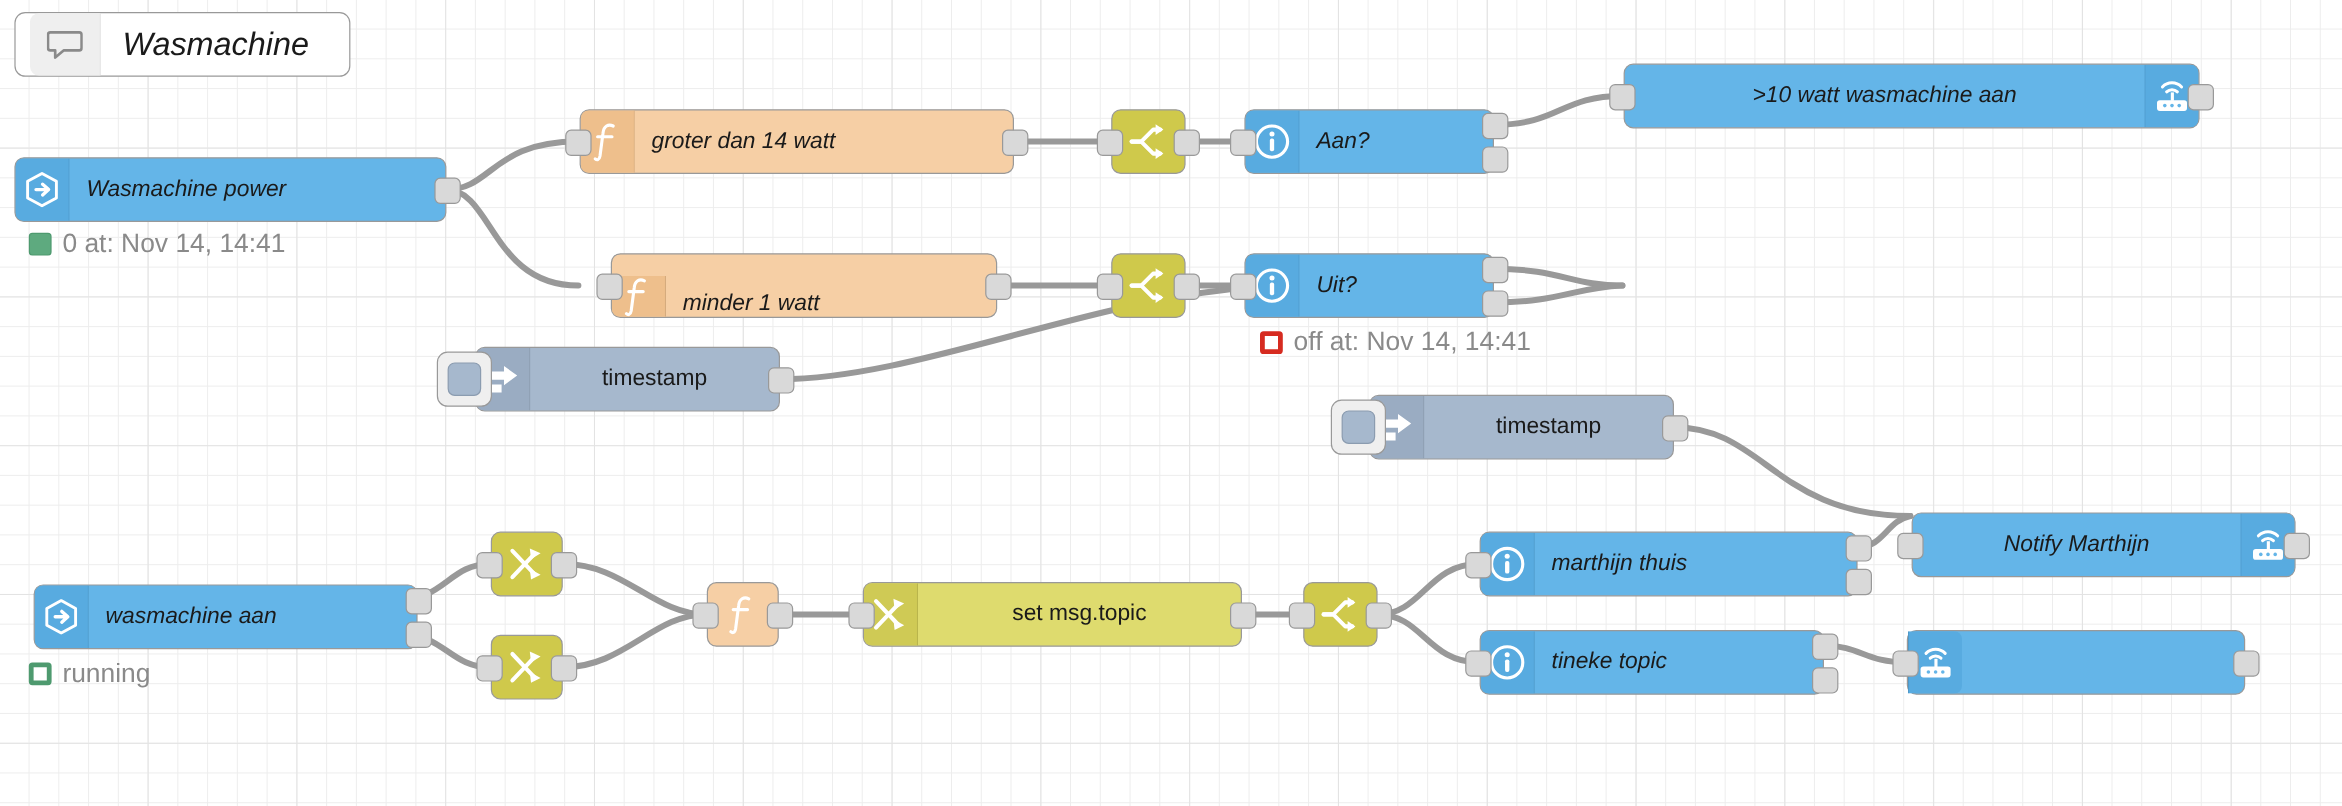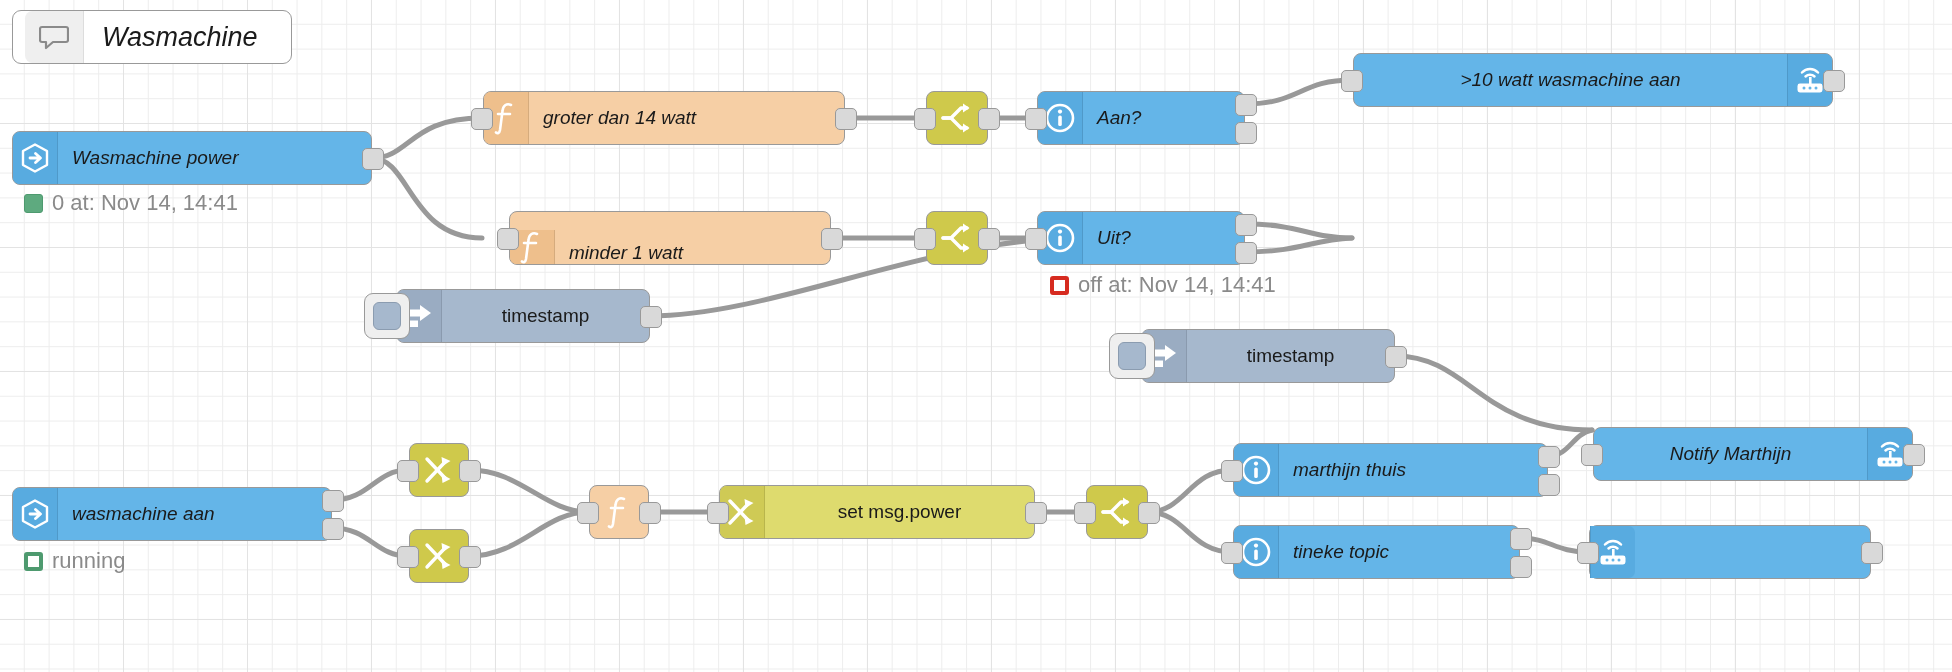--- a/index.html
+++ b/index.html
@@ -319,21 +319,21 @@
         <path d="M4 8.5 h12 V4 L27 12 L16 20 v-4.5 H4 Z" fill="#fff"></path>
         <path d="M4 19.5 h10 V26 H4 Z" fill="#fff"></path>
       </svg>
     </div>
     <div class="body">
       <div class="label center">timestamp</div>
     </div>
     <span class="port out" style="top:16px;"></span>
   </div>
 
-  <div class="node n-blue" style="left:12px;top:487px;width:320px;height:54px;">
+  <div class="node n-blue" style="left:28px;top:487px;width:320px;height:54px;">
     <div class="iconbox left">
       <svg class="gly" width="30" height="30" viewBox="0 0 30 30" aria-hidden="true">
         <path d="M15 1.5 L27 8 v14 L15 28.5 L3 22 V8 Z" fill="none" stroke="#fff" stroke-width="2.4" stroke-linejoin="round"></path>
         <path d="M10 15 h9 M15.5 10.5 L20.5 15 L15.5 19.5" fill="none" stroke="#fff" stroke-width="2.8" stroke-linecap="round" stroke-linejoin="round"></path>
       </svg>
     </div>
     <div class="body">
       <div class="label italic left">wasmachine aan</div>
     </div>
     <span class="port out" style="top:2px;"></span>
@@ -389,21 +389,21 @@
   <div class="node n-olive-lite" style="left:719px;top:485px;width:316px;height:54px;">
     <div class="iconbox left">
       <svg class="gly" width="32" height="32" viewBox="0 0 32 32" aria-hidden="true">
         <path d="M4 5 L22 24" fill="none" stroke="#fff" stroke-width="3.4" stroke-linecap="round"></path>
         <path d="M4 27 L22 8" fill="none" stroke="#fff" stroke-width="3.4" stroke-linecap="round"></path>
         <path d="M18.5 3 L27.5 7 L19.5 12 Z" fill="#fff"></path>
         <path d="M18.5 20 L27.5 25 L19.5 29 Z" fill="#fff"></path>
       </svg>
     </div>
     <div class="body">
-      <div class="label center">set msg.power</div>
+      <div class="label center">set msg.topic</div>
     </div>
     <span class="port in" style="top:16px;"></span>
     <span class="port out" style="top:16px;"></span>
   </div>
 
   <div class="node n-olive" style="left:1086px;top:485px;width:62px;height:54px;">
     <div class="body" style="justify-content:center;border-radius:6.5px;">
       <span>
         <svg class="gly" width="34" height="32" viewBox="0 0 34 32" aria-hidden="true">
           <path d="M3 16 h8 L21 6 h6" fill="none" stroke="#fff" stroke-width="3.4" stroke-linecap="round" stroke-linejoin="round"></path>

